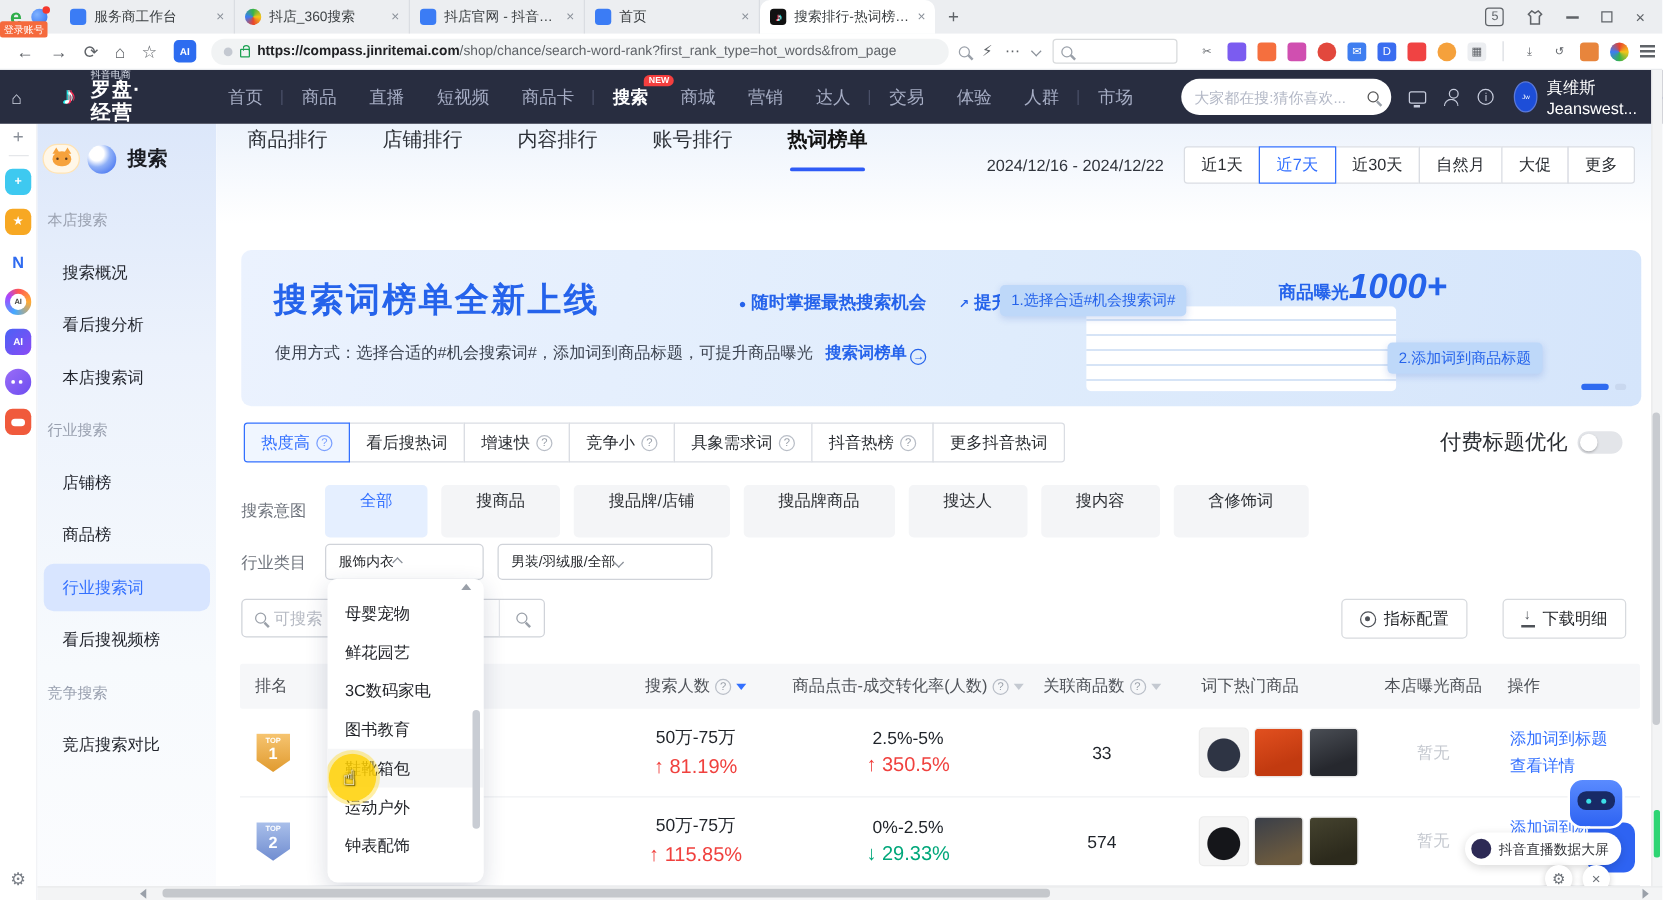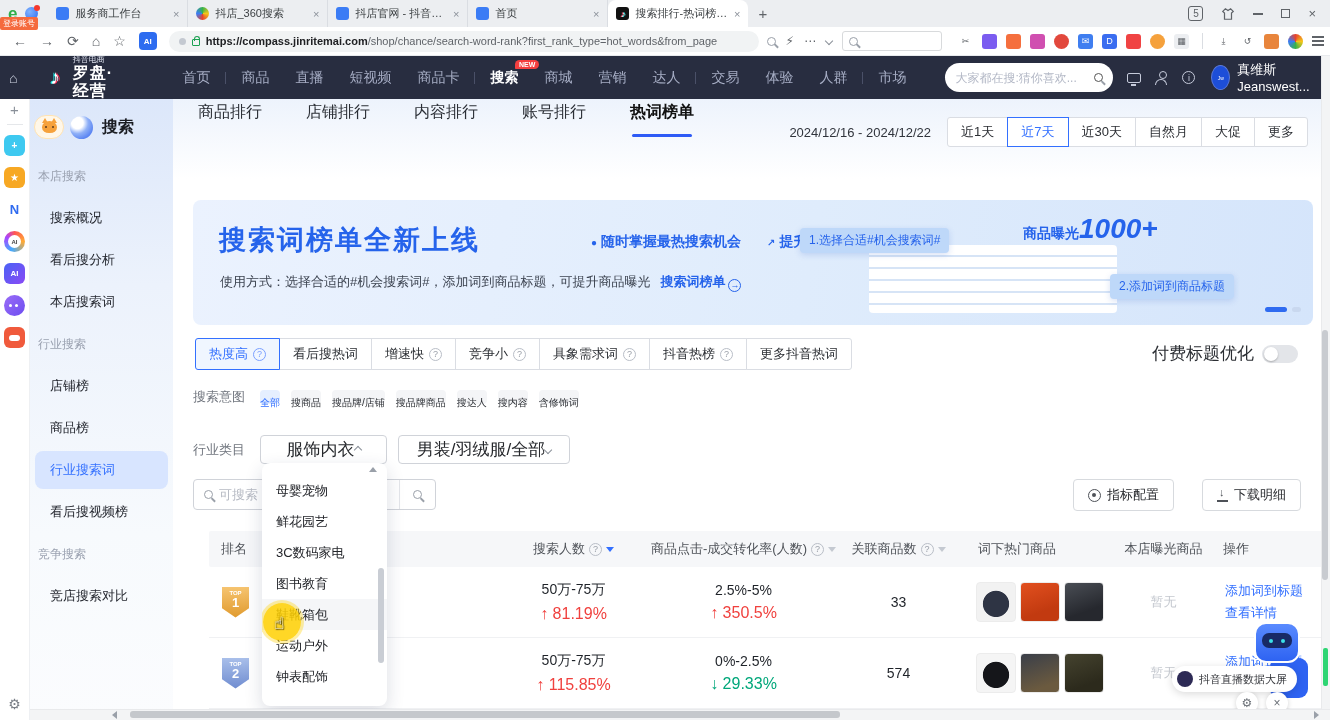--- a/index.html
+++ b/index.html
@@ -147,41 +147,41 @@
 
   .filterrow{position:absolute;left:20px;top:239px;display:flex;align-items:center}
   .filterrow .sbtn{height:32px;line-height:30px;display:inline-flex;align-items:center;gap:5px}
   .filterrow .sbtn.active{background:#f0f6ff}
   .paidrow{position:absolute;right:32px;top:243px;display:flex;align-items:center;gap:8px;font-size:17px;color:#2b2e33}
   .toggle{width:36px;height:18px;border-radius:9px;background:#e3e5e9;position:relative}
   .toggle::after{content:"";position:absolute;left:2px;top:2px;width:14px;height:14px;border-radius:50%;background:#fff;box-shadow:0 1px 2px rgba(0,0,0,.25)}
 
   .introw{position:absolute;left:20px;top:289px;display:flex;align-items:center;gap:11px}
   .rowlabel{font-size:13px;color:#70757e;margin-right:4px;white-space:nowrap}
-  .ichip{height:14px;line-height:26px;padding:0 0;border-radius:4px;background:#f4f5f7;font-size:10px;color:#2b2e33;white-space:nowrap}
+  .ichip{height:42px;line-height:26px;padding:0 28px;border-radius:4px;background:#f4f5f7;font-size:13px;color:#2b2e33;white-space:nowrap}
   .ichip.active{background:#e5efff;color:#3370ff}
 
   .catrow{position:absolute;left:20px;top:336px;display:flex;align-items:center;gap:11px}
-  .select{display:flex;align-items:center;justify-content:center;width:127px;height:29px;border:1px solid #d0d3d9;border-radius:4px;background:#fff;font-size:17px;color:#26282c;padding:0 10px}
+  .select{display:flex;align-items:center;justify-content:flex-start;width:127px;height:29px;border:1px solid #d0d3d9;border-radius:4px;background:#fff;font-size:11px;color:#26282c;padding:0 10px}
   .select.wide{width:172px}
 
   .searchrow{position:absolute;left:20px;top:380px;display:flex;align-items:center}
   .tsearch{display:flex;align-items:center;width:243px;height:31px;border:1px solid #d0d3d9;border-radius:4px;background:#fff;padding-left:10px}
   .tsearch input{border:none;outline:none;font-size:13px;color:#333;flex:1;min-width:0;background:transparent}
   .tsearch input::placeholder{color:#b6bac3}
   .tsearch .btn{width:36px;height:100%;border-left:1px solid #e4e6ea;display:flex;align-items:center;justify-content:center}
   .actbtns{position:absolute;top:380px;left:900px;display:flex;gap:28px}
   .wbtn{display:flex;align-items:center;gap:6px;height:32px;padding:0 14px;border:1px solid #d7dade;border-radius:4px;background:#fff;font-size:13px;color:#26282c;white-space:nowrap}
   .target-ic{width:13px;height:13px;border:1.5px solid #4e5258;border-radius:50%;position:relative}
   .target-ic::after{content:"";position:absolute;left:3px;top:3px;width:4px;height:4px;border-radius:50%;background:#4e5258}
   .dl-ic{position:relative;width:11px;height:11px}
   .dl-ic::before{content:"↓";position:absolute;left:2px;top:-4px;font-size:11px;color:#4e5258}
   .dl-ic::after{content:"";position:absolute;left:0;bottom:-1px;width:11px;height:1.5px;background:#4e5258}
 
-  .table{position:absolute;left:36px;top:432px;width:1120px}
+  .table{position:absolute;left:19px;top:432px;width:1120px}
   .trow{display:grid;grid-template-columns:64px 218px 165px 175px 135px 150px 95px 1fr;align-items:center}
   .thead{height:36px;background:#f6f7f9;border-radius:2px;font-size:13px;color:#4e5258}
   .th{display:flex;align-items:center;gap:4px;justify-content:center;white-space:nowrap}
   .th.left{justify-content:flex-start;padding-left:12px}
   .tbody-row{height:71px;border-bottom:1px solid #f0f1f3;font-size:14px;color:#1f2329}
   .cell{text-align:center}
   .cell .trend{font-size:16px;margin-top:6px}
   .trend.up{color:#f0413e}.trend.down{color:#00a77a}
   .topbadge{width:27px;height:31px;margin-left:13px;clip-path:polygon(0 0,100% 0,100% 70%,50% 100%,0 70%);display:flex;flex-direction:column;align-items:center;color:#fff}
   .topbadge .t{font-size:6px;margin-top:3px;font-weight:bold}

